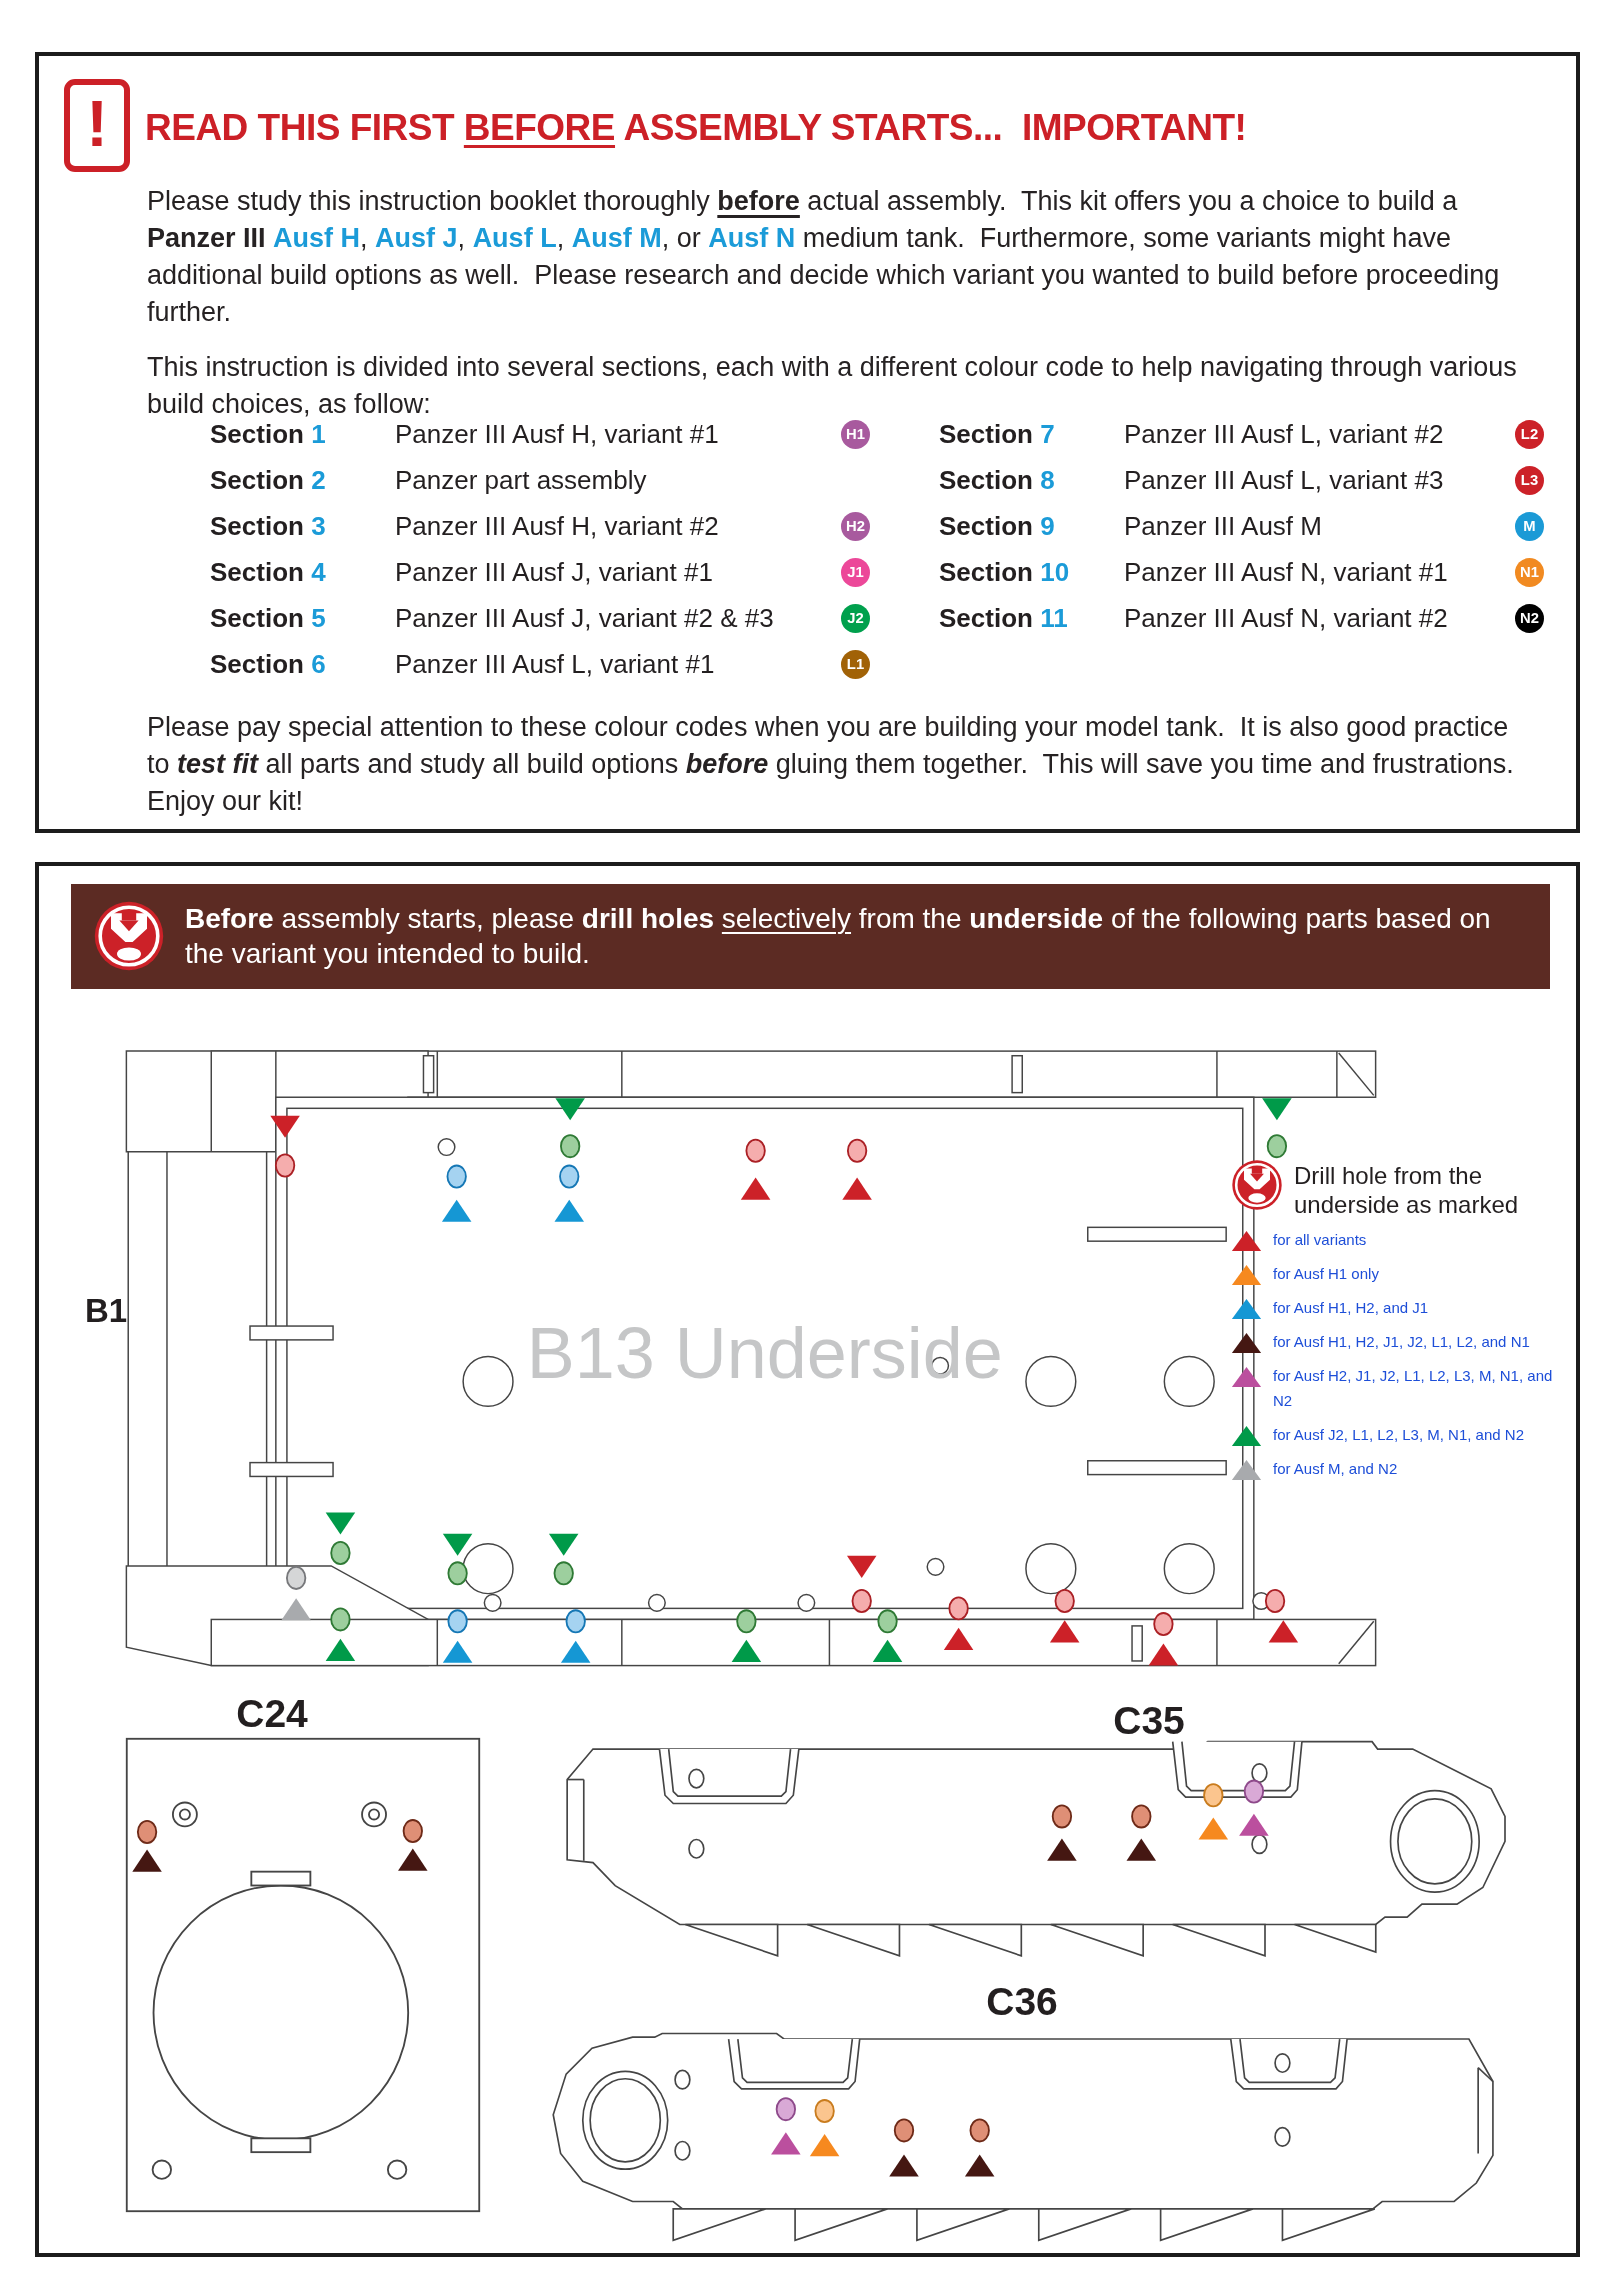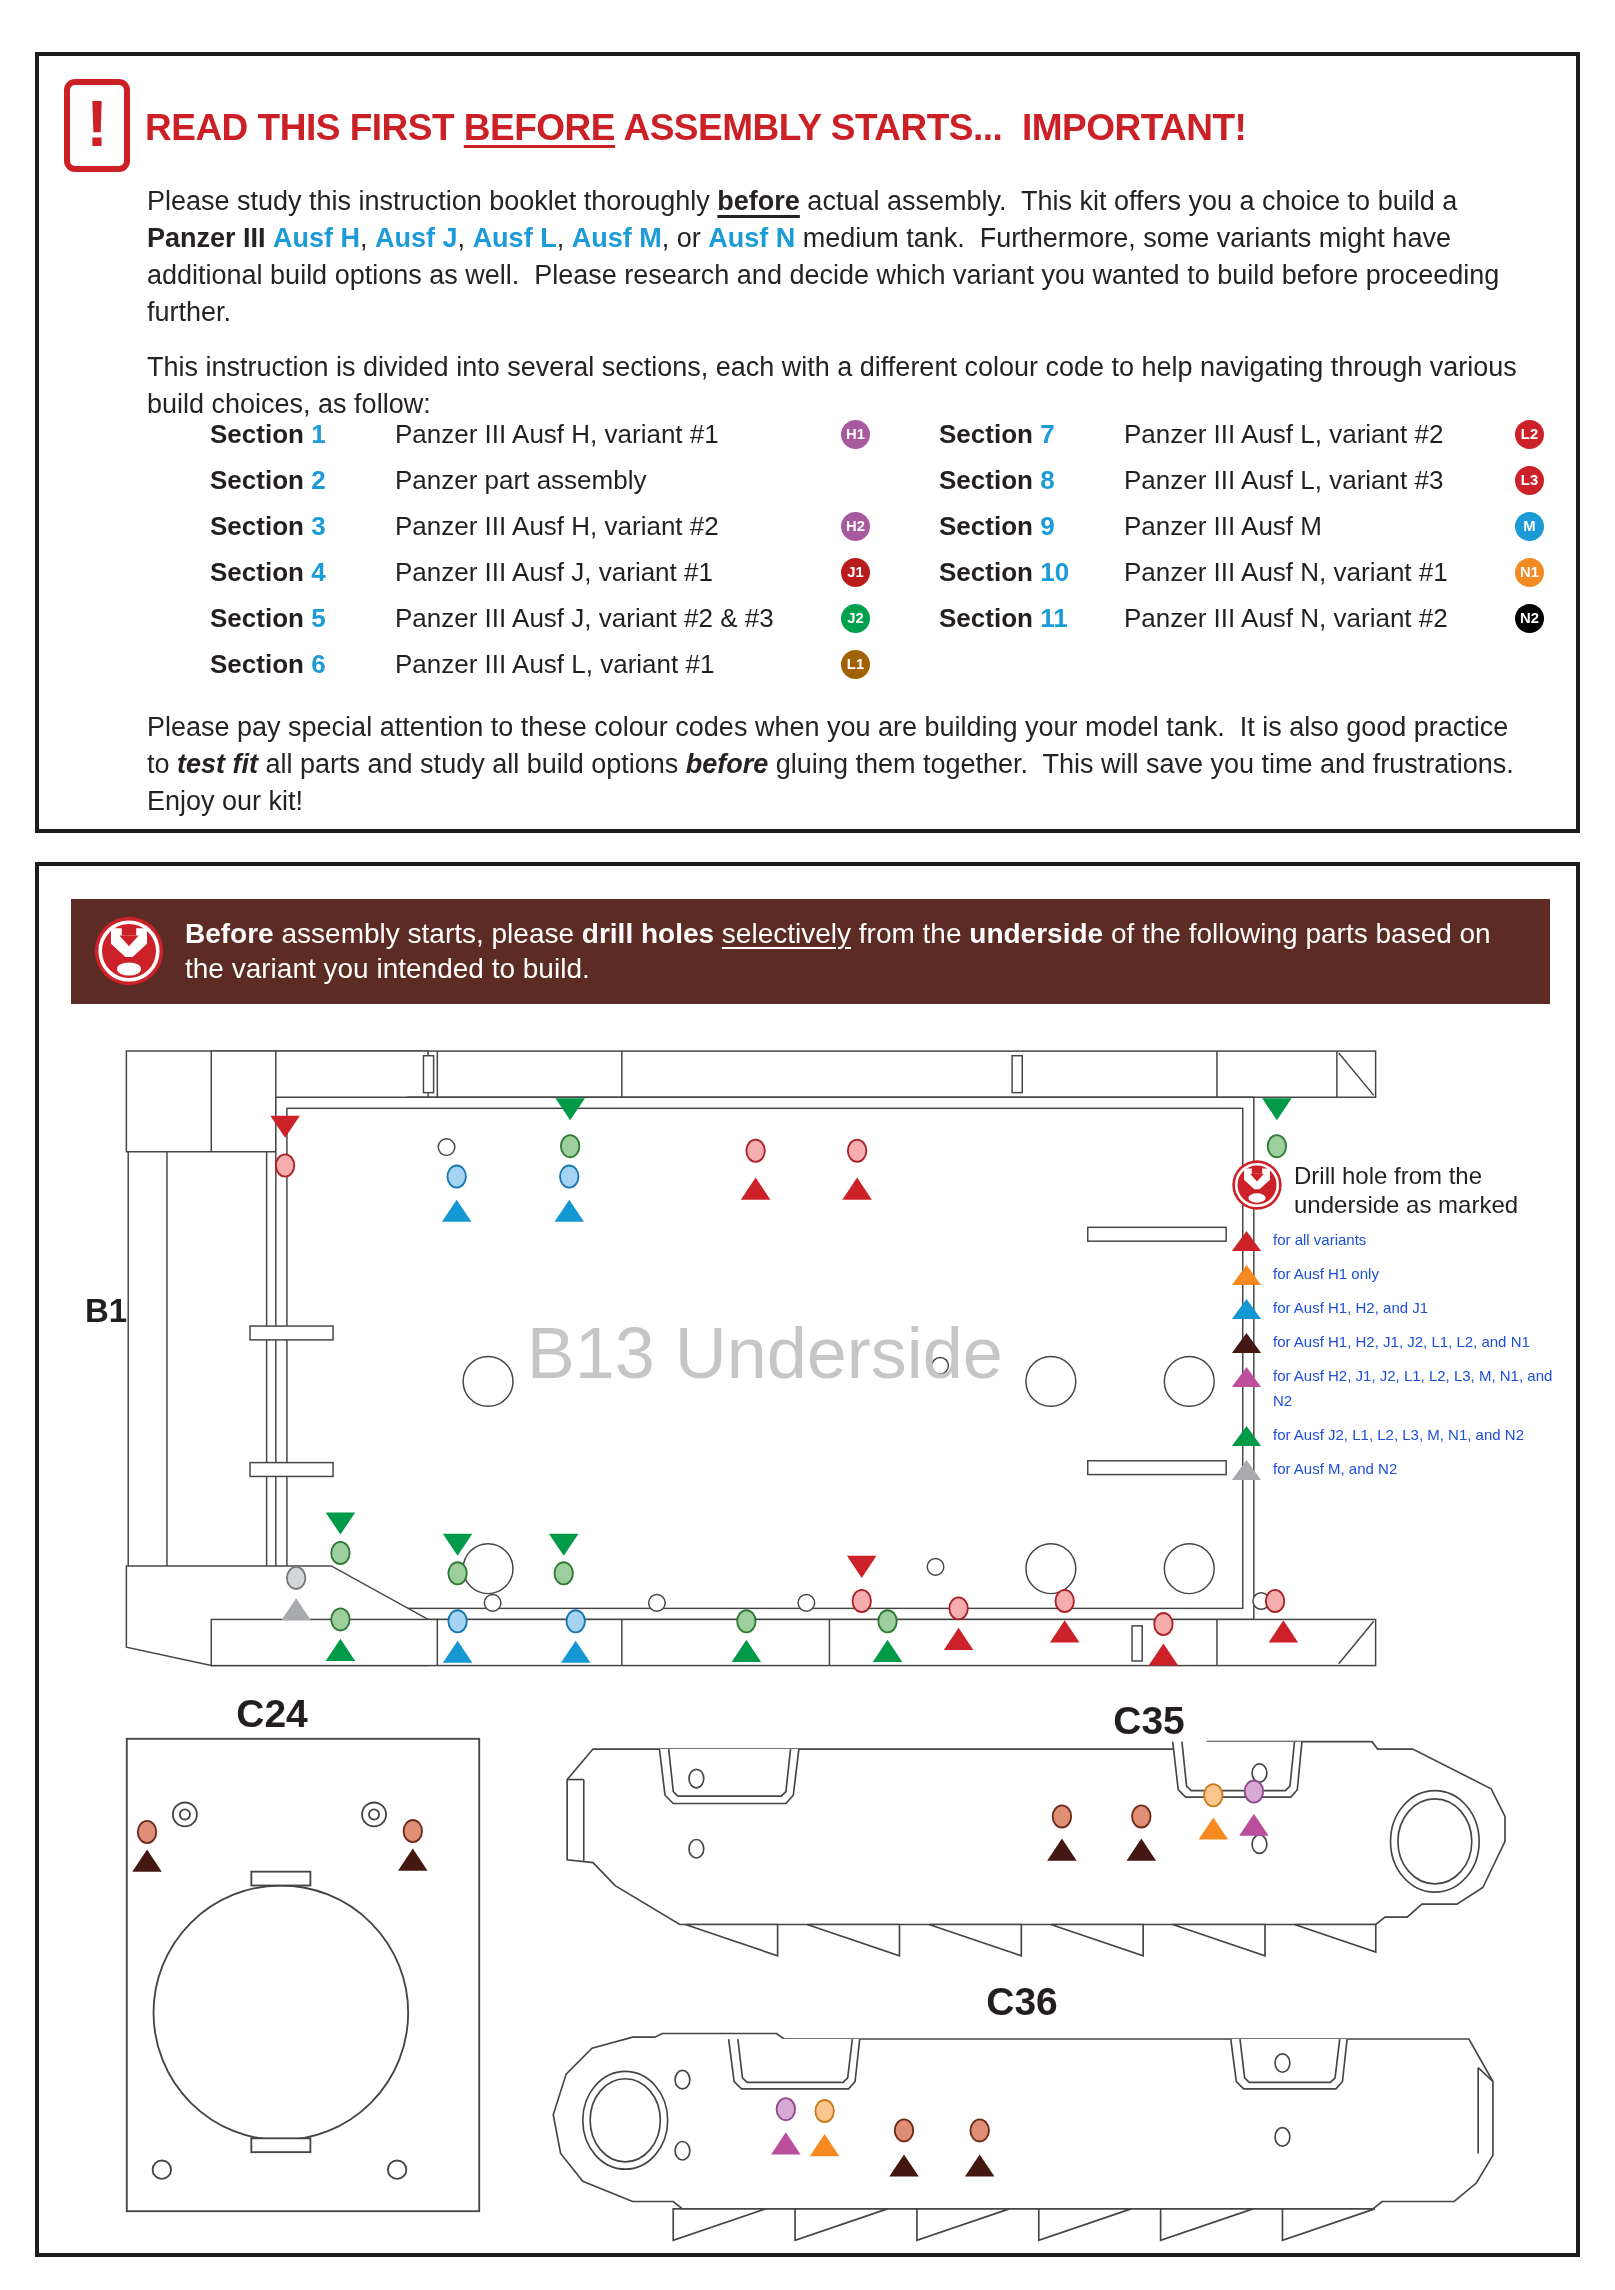--- a/index.html
+++ b/index.html
@@ -68,21 +68,21 @@
           <span class="sec-badge" style="visibility: hidden;"></span>
         </div>
         <div class="sec-row">
           <span class="sec-label"><span>Section</span><span class="sec-num">3</span></span>
           <span class="sec-desc">Panzer III Ausf H, variant #2</span>
           <span class="sec-badge" style="background: rgb(168, 90, 158);">H2</span>
         </div>
         <div class="sec-row">
           <span class="sec-label"><span>Section</span><span class="sec-num">4</span></span>
           <span class="sec-desc">Panzer III Ausf J, variant #1</span>
-          <span class="sec-badge" style="background: #b91c1c;">J1</span>
+          <span class="sec-badge" style="background: #ec4899;">J1</span>
         </div>
         <div class="sec-row">
           <span class="sec-label"><span>Section</span><span class="sec-num">5</span></span>
           <span class="sec-desc">Panzer III Ausf J, variant #2 &amp; #3</span>
           <span class="sec-badge" style="background: rgb(0, 160, 77);">J2</span>
         </div>
         <div class="sec-row">
           <span class="sec-label"><span>Section</span><span class="sec-num">6</span></span>
           <span class="sec-desc">Panzer III Ausf L, variant #1</span>
           <span class="sec-badge" style="background: #a16207;">L1</span>
@@ -113,21 +113,21 @@
           <span class="sec-label"><span>Section</span><span class="sec-num">11</span></span>
           <span class="sec-desc">Panzer III Ausf N, variant #2</span>
           <span class="sec-badge" style="background: #000000;">N2</span>
         </div>
       </div>
     <p class="abs para prewrap" id="para3"><span>Please pay special attention to these colour codes when you are building your model tank.  It is also good practice to </span><span style="font-weight: bold; font-style: italic;">test fit</span><span> all parts and study all build options </span><span style="font-weight: bold; font-style: italic;">before</span><span> gluing them together.  This will save you time and frustrations.  Enjoy our kit!</span></p>
   </section>
 
   <section class="box" id="box2">
 
-    <div class="abs banner" id="drill-banner" style="background: rgb(92, 43, 35); margin-top: 15px;">
+    <div class="abs banner" id="drill-banner" style="background: rgb(92, 43, 35);">
       <svg class="dicon" width="72" height="72" viewBox="-30 -30 60 60">
         <circle r="28.5" fill="#cc2128"></circle>
         <circle r="24" fill="none" stroke="#ffffff" stroke-width="3"></circle>
         <path d="M-15,-19 L-6,-19 L-6,-13 L6,-13 L6,-19 L15,-19 L15,-6 L3,5 L-3,5 L-15,-6 Z" fill="#ffffff"></path>
         <path d="M-8,-13 L8,-13 L0,-4 Z" fill="#cc2128"></path>
         <ellipse cy="15" rx="10" ry="5.5" fill="#ffffff"></ellipse>
       </svg>
       <p class="prewrap"><span style="font-weight: bold;">Before</span><span> assembly starts, please </span><span style="font-weight: bold;">drill holes</span><span> </span><span class="u">selectively</span><span> from the </span><span style="font-weight: bold;">underside</span><span> of the following parts based on
 the variant you intended to build.</span></p>
     </div>

